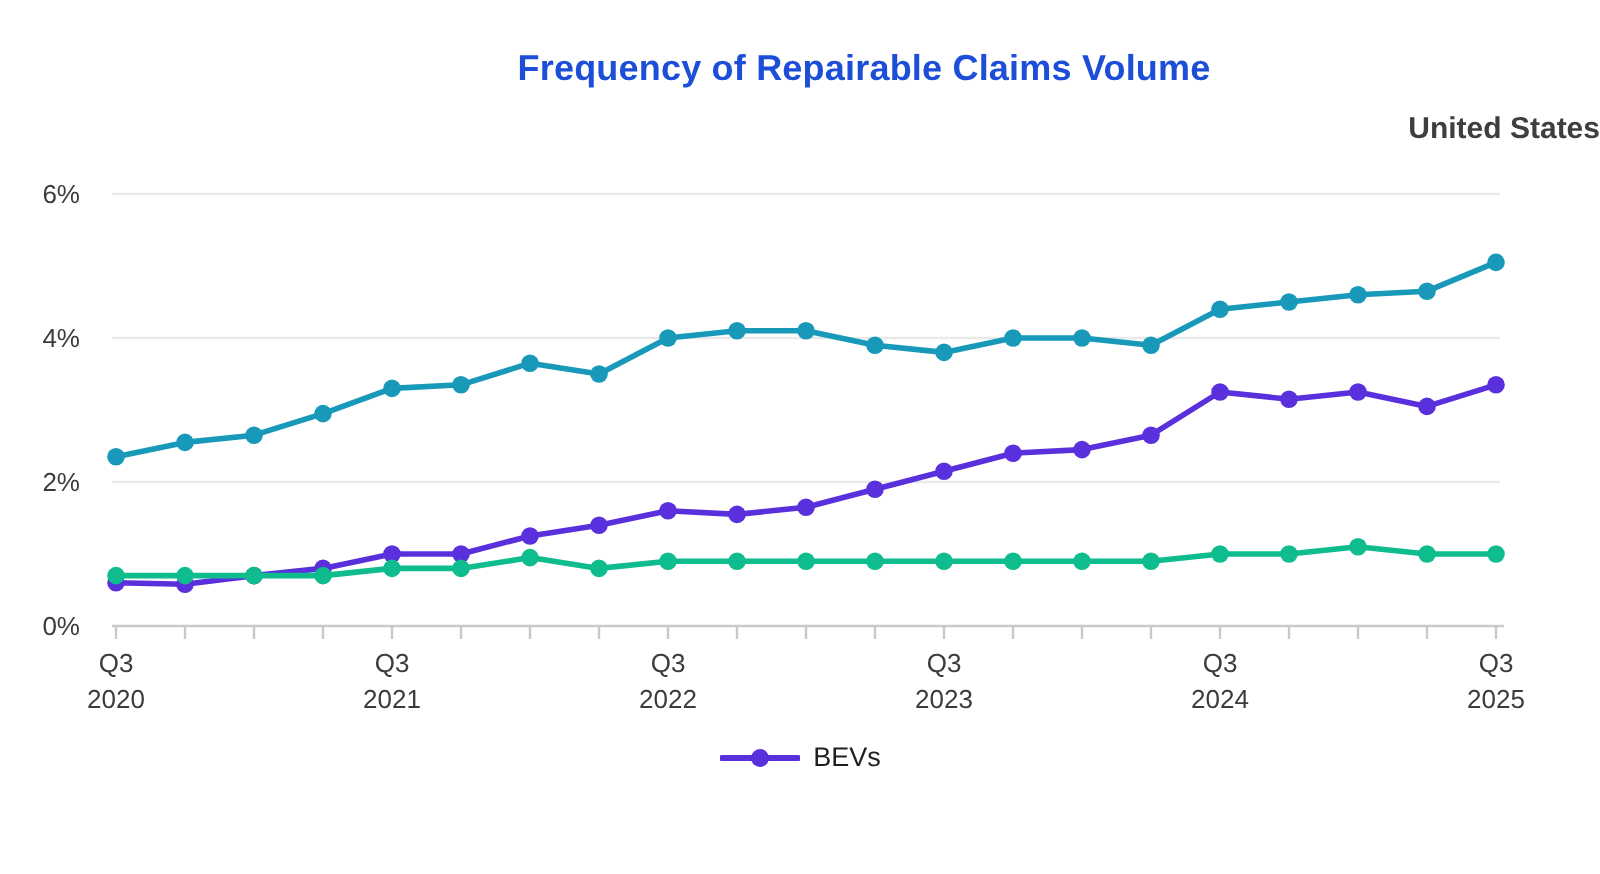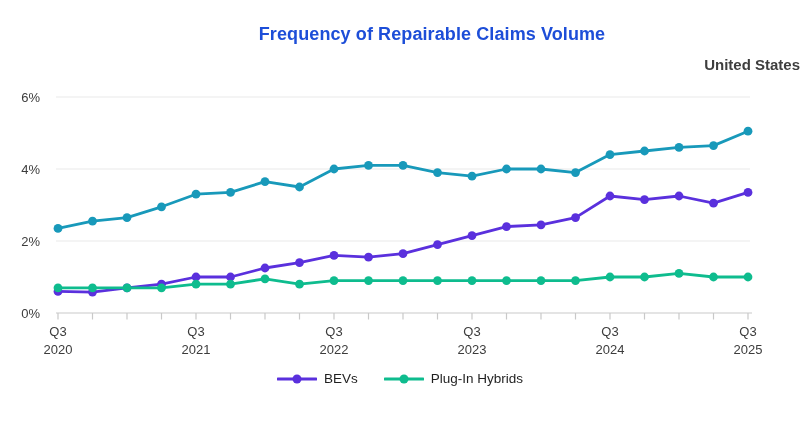--- a/index.html
+++ b/index.html
@@ -178,21 +178,14 @@
       <circle cx="748" cy="277" r="4.4" fill="#0ebc8e"></circle>
     </svg>
   <div class="legend" id="legend">
       <span class="legend-item">
         <svg width="40" height="12">
           <line x1="1" x2="39" y1="6" y2="6" stroke="#5a30dd" stroke-width="3" stroke-linecap="round"></line>
           <circle cx="20" cy="6" r="4.5" fill="#5a30dd"></circle>
         </svg>
         <span class="legend-label">BEVs</span>
       </span>
-      <span class="legend-item">
-        <svg width="40" height="12">
-          <line x1="1" x2="39" y1="6" y2="6" stroke="#0ebc8e" stroke-width="3" stroke-linecap="round"></line>
-          <circle cx="20" cy="6" r="4.5" fill="#0ebc8e"></circle>
-        </svg>
-        <span class="legend-label">Plug-In Hybrids</span>
-      </span>
     </div>
 </div>
 
 </body></html>

